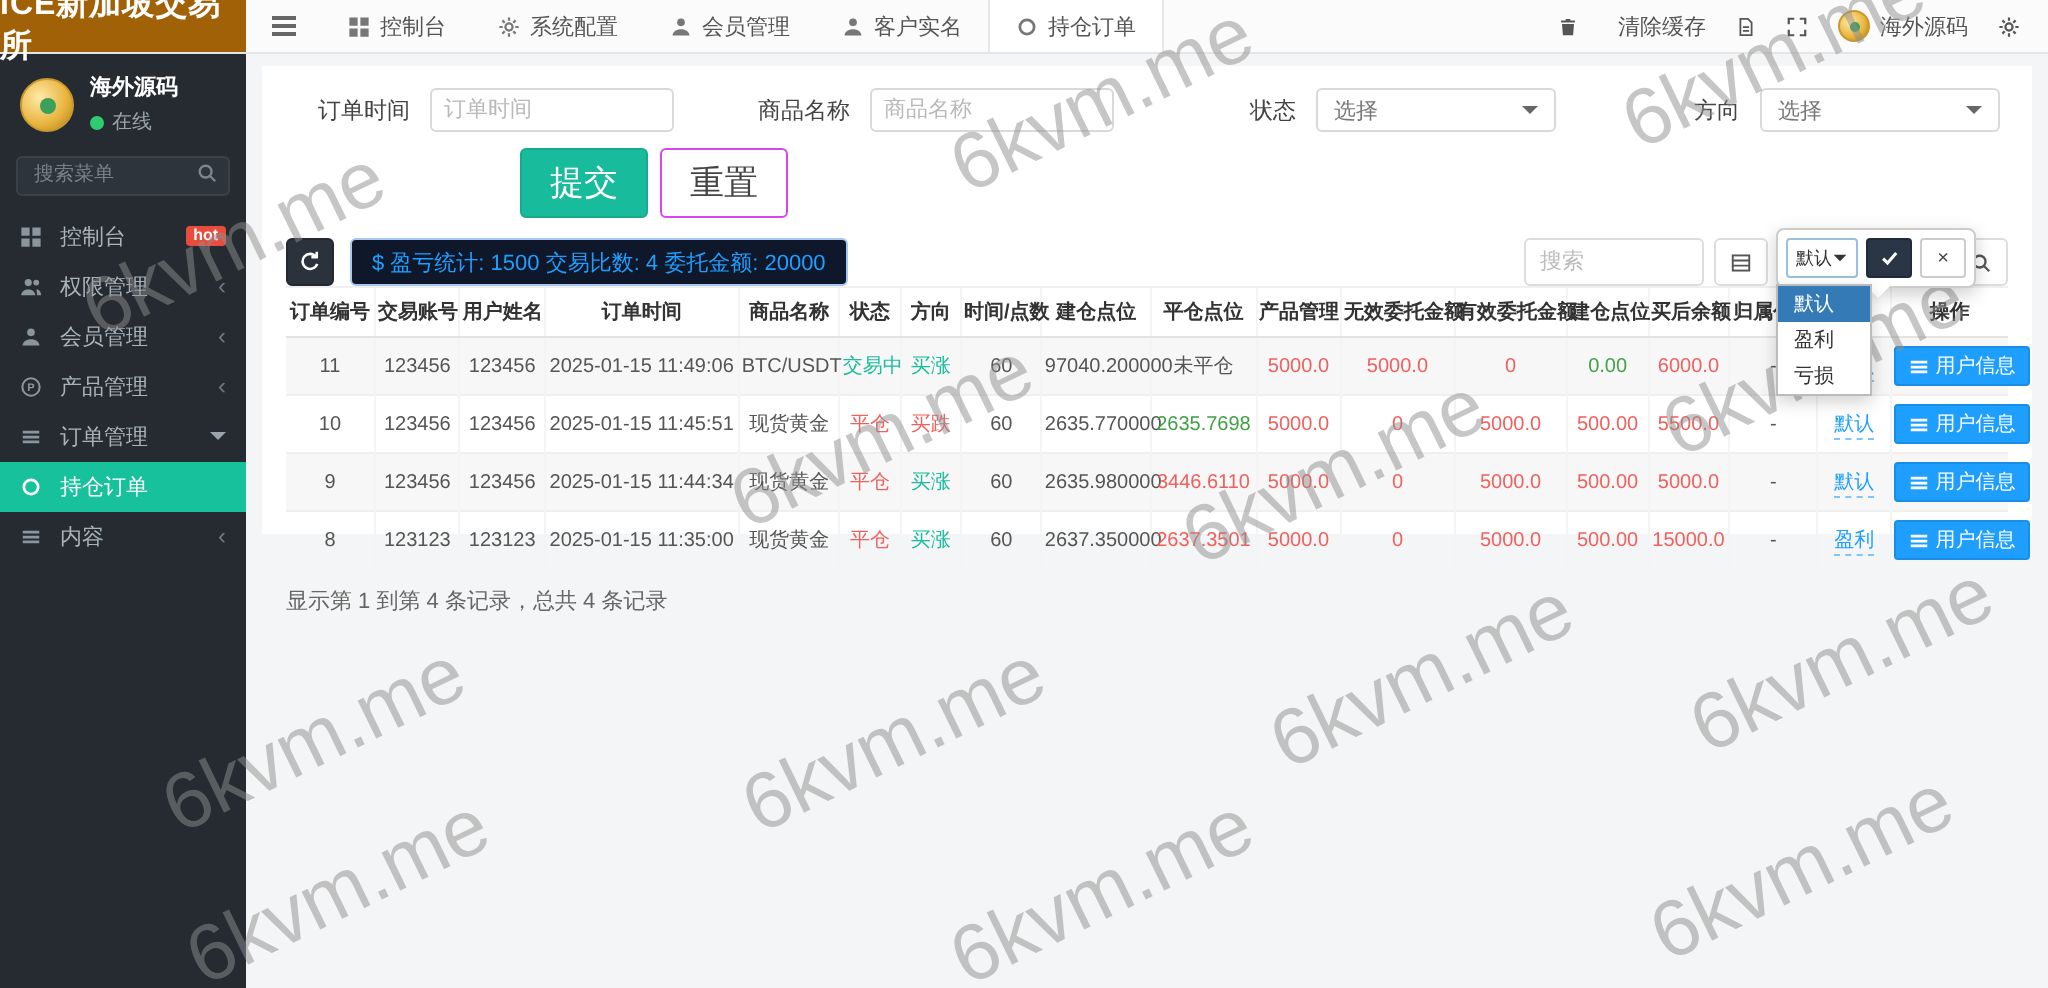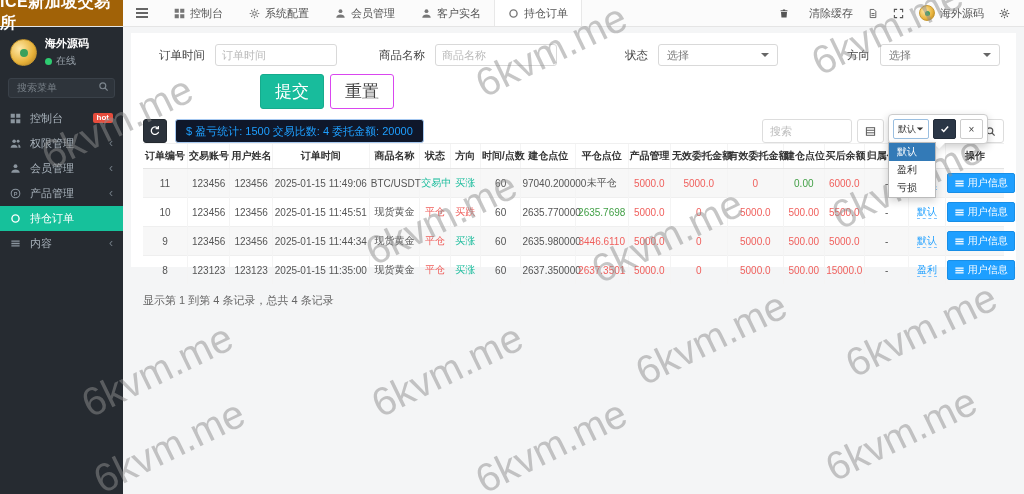--- a/index.html
+++ b/index.html
@@ -242,20 +242,29 @@
       </div>
       <div class="side-item">
         <span class="ic">
           <svg viewBox="0 0 16 16" width="11" height="11">
             <circle cx="8" cy="8" r="6.3" fill="none" stroke="currentColor" stroke-width="1.5"></circle>
             <text x="8" y="11" font-size="8" text-anchor="middle" fill="currentColor" font-weight="bold">P</text>
           </svg>
         </span>
         <span>产品管理</span>
         <span class="chev">‹</span>
+      </div>
+      <div class="side-item">
+        <span class="ic">
+          <svg viewBox="0 0 16 16" width="11" height="11" fill="currentColor">
+            <path d="M2 3.5h12v2H2zM2 7h12v2H2zM2 10.5h12v2H2z"></path>
+          </svg>
+        </span>
+        <span>订单管理</span>
+        <span class="chev-down"></span>
       </div>
       <div class="side-item active">
         <span class="ic">
           <svg viewBox="0 0 16 16" width="11" height="11" fill="none" stroke="currentColor" stroke-width="2">
             <circle cx="8" cy="8" r="5.2"></circle>
           </svg>
         </span>
         <span>持仓订单</span>
       </div>
       <div class="side-item">

